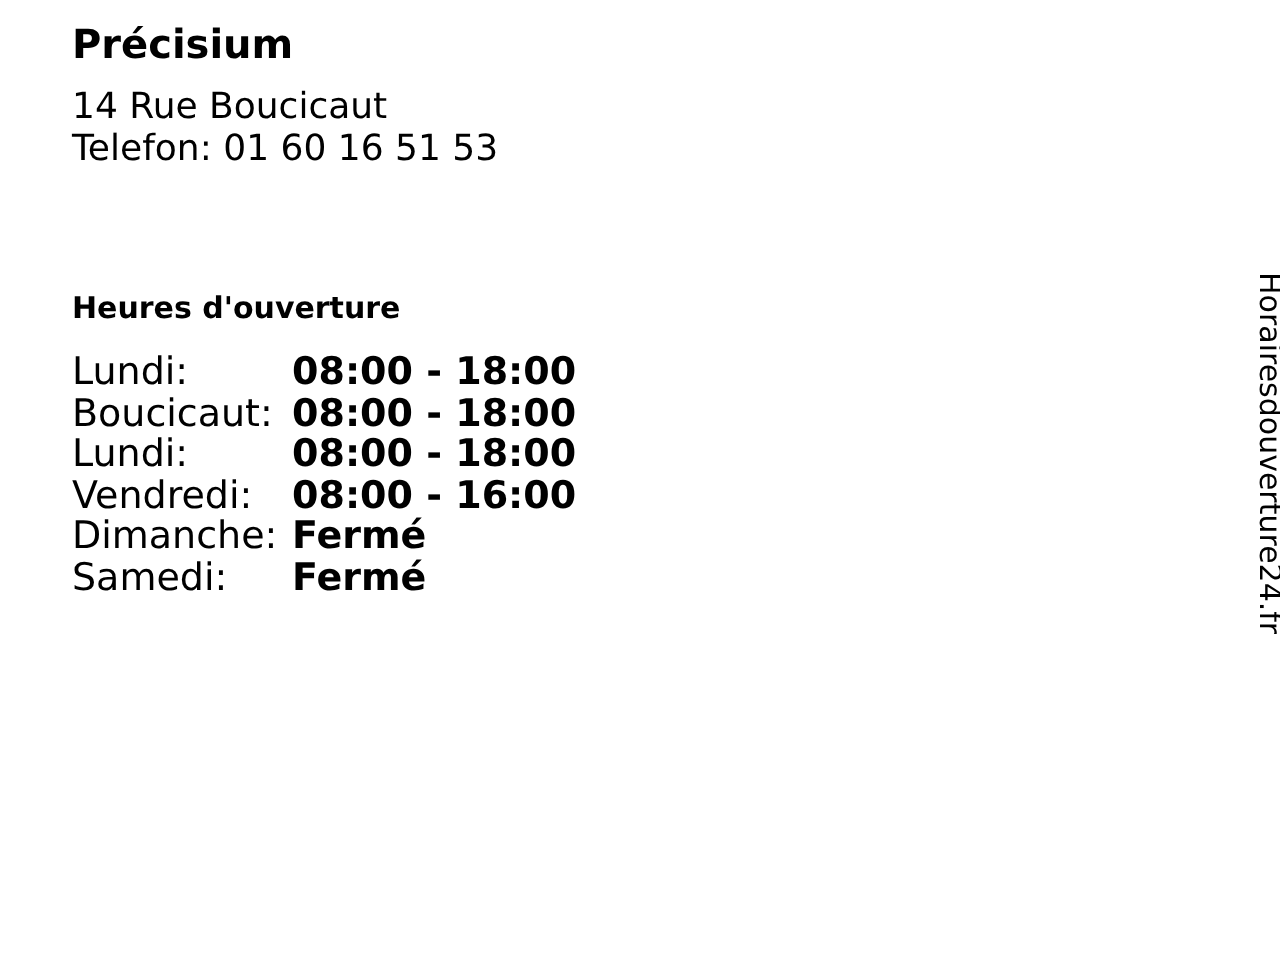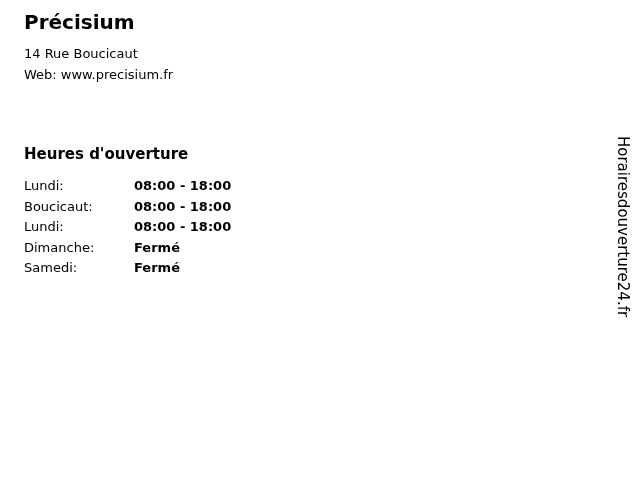--- a/index.html
+++ b/index.html
@@ -10,59 +10,59 @@
     width: 640px;
     height: 480px;
     background: #ffffff;
     font-family: "DejaVu Sans", sans-serif;
     color: #000000;
     position: relative;
     overflow: hidden;
   }
   .page {
     position: absolute;
-    left: 0;
+    left: 12px;
     top: 0;
     width: 548px;
     height: 480px;
   }
   .business-title {
     position: absolute;
     left: 24px;
     top: 10px;
     font-size: 20px;
     font-weight: bold;
     letter-spacing: 0px;
   }
   .address-block {
     position: absolute;
     left: 24px;
     top: 44px;
-    font-size: 13px;
+    font-size: 18px;
     line-height: 20.5px;
   }
   .address-line {
     white-space: pre;
   }
   .hours-heading {
     position: absolute;
     left: 24px;
     top: 145px;
     font-size: 15px;
     font-weight: bold;
     text-align: right;
   }
   .hours-table {
     position: absolute;
     left: 24px;
     top: 176px;
     border-collapse: collapse;
   }
   .hours-table td {
-    font-size: 13px;
+    font-size: 19px;
     line-height: 20.5px;
     padding: 0;
     vertical-align: top;
     white-space: pre;
   }
   .day-cell {
     width: 110px;
     padding-right: 4px;
   }
   .time-cell {
@@ -82,40 +82,44 @@
 </style>
 </head>
 <body>
 
 <div class="page">
 
   <div class="business-title">Précisium</div>
 
   <div class="address-block">
     <div class="address-line">14 Rue Boucicaut</div>
-    <div class="address-line">Web: www.precisium.fr</div>
+    <div class="address-line">Telefon: 01 60 16 51 53</div>
   </div>
 
   <div class="hours-heading">Heures d'ouverture</div>
 
   <table class="hours-table">
     <tbody>
       <tr>
         <td class="day-cell">Lundi:</td>
         <td class="time-cell">08:00 - 18:00</td>
       </tr>
       <tr>
         <td class="day-cell">Boucicaut:</td>
         <td class="time-cell">08:00 - 18:00</td>
       </tr>
       <tr>
         <td class="day-cell">Lundi:</td>
         <td class="time-cell">08:00 - 18:00</td>
       </tr>
       <tr>
+        <td class="day-cell">Vendredi:</td>
+        <td class="time-cell">08:00 - 16:00</td>
+      </tr>
+      <tr>
         <td class="day-cell">Dimanche:</td>
         <td class="time-cell">Fermé</td>
       </tr>
       <tr>
         <td class="day-cell">Samedi:</td>
         <td class="time-cell">Fermé</td>
       </tr>
     </tbody>
   </table>
 

